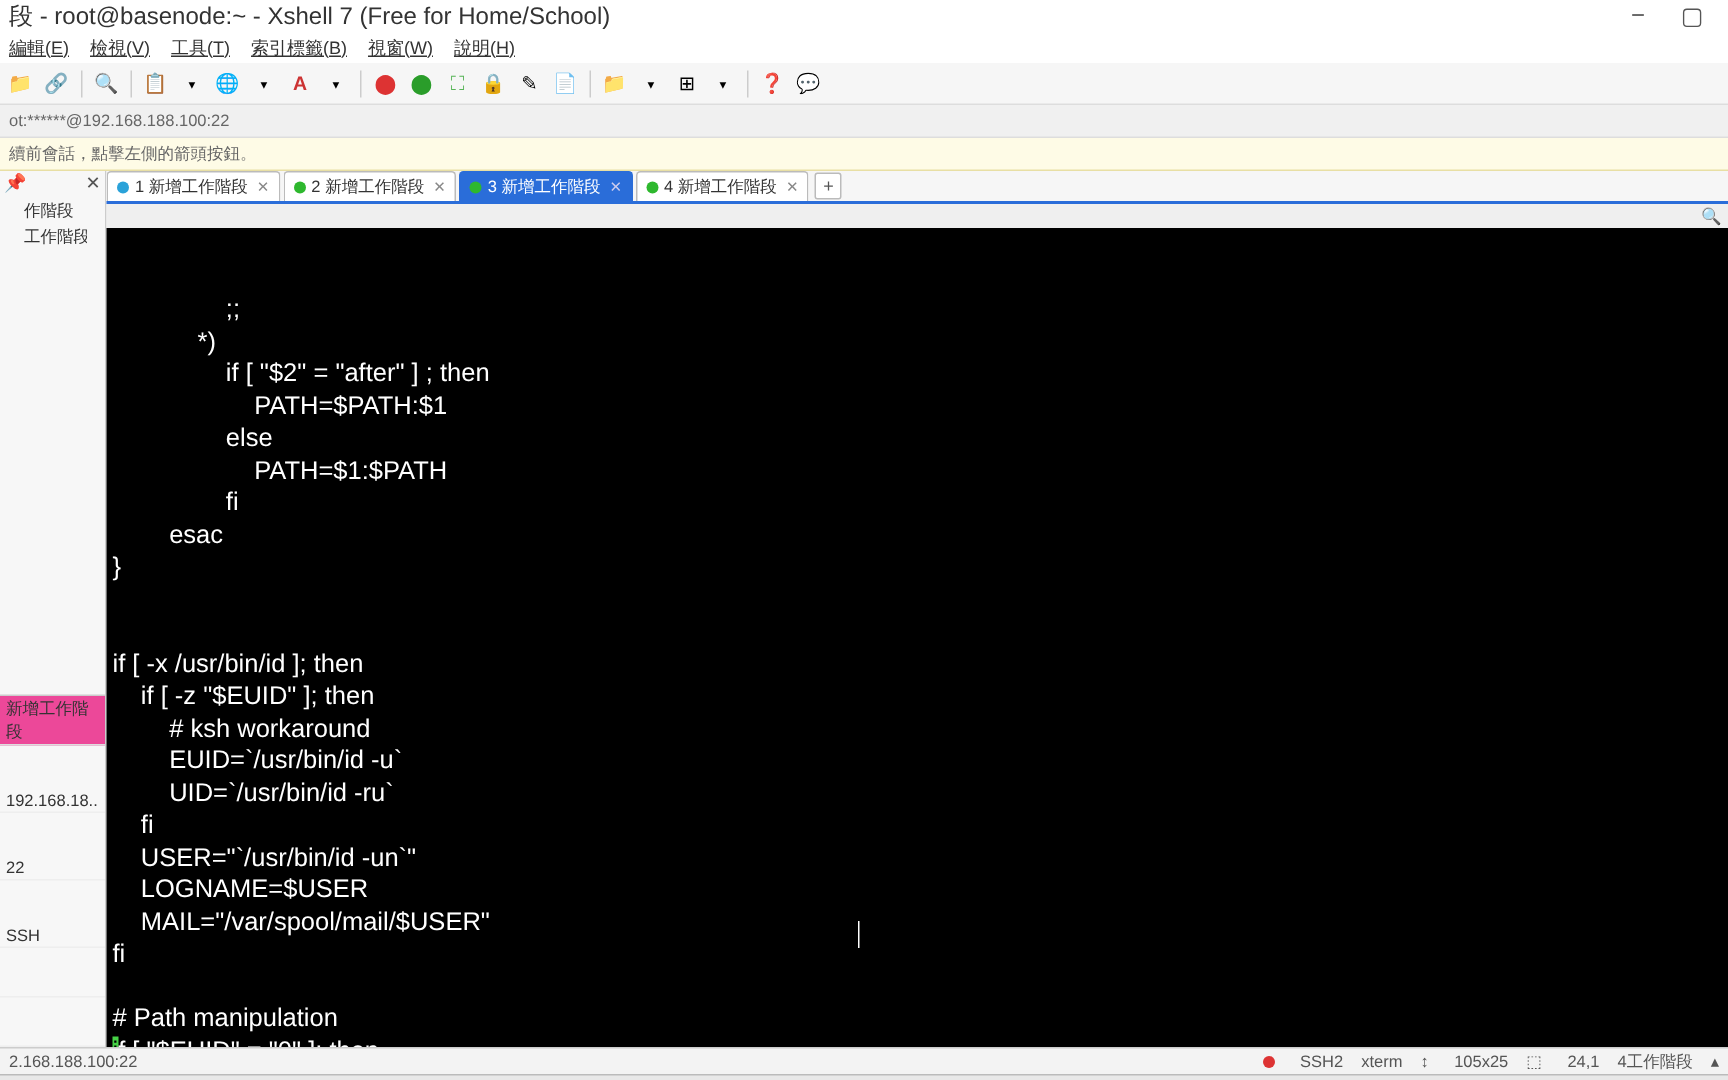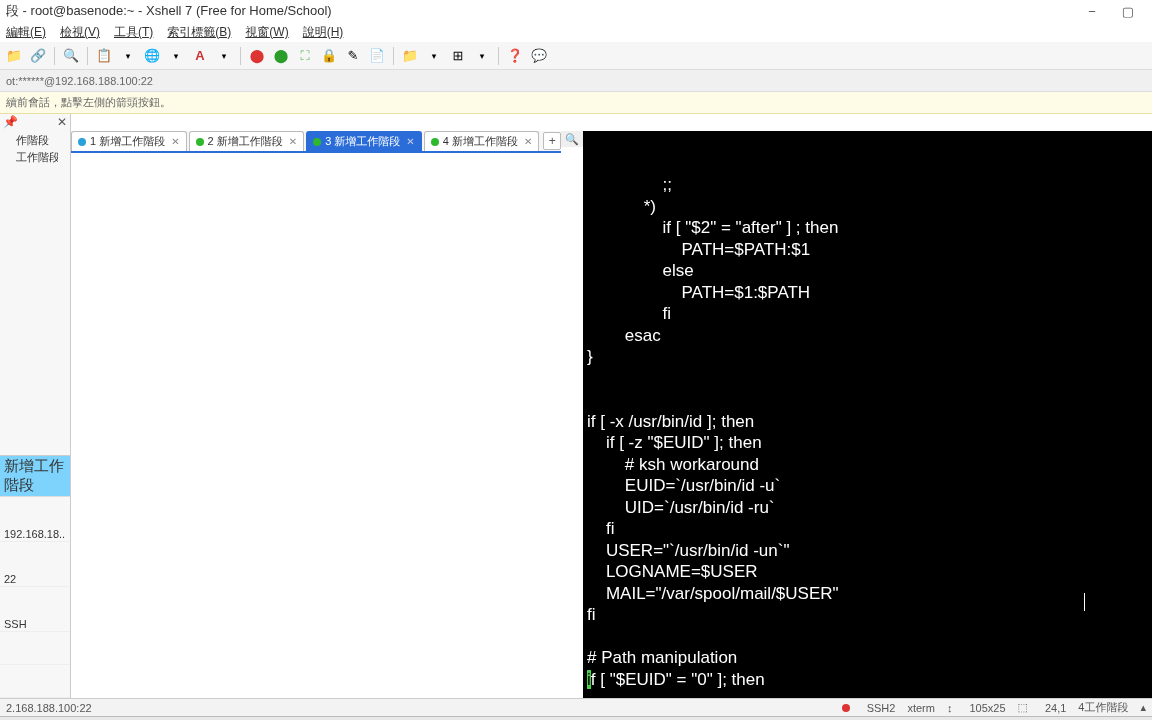--- a/index.html
+++ b/index.html
@@ -1,18 +1,18 @@
 <!DOCTYPE html>
 <html><head>
 <meta charset="utf-8">
 <style>
   * { margin: 0; padding: 0; box-sizing: border-box; font-family: "Microsoft JhengHei", "Segoe UI", sans-serif; }
   body { width: 1152px; height: 720px; overflow: hidden; background: #fff; font-size: 12px; }
 
-  .titlebar { height: 22px; background: #fff; display: flex; align-items: center; padding: 0 6px; font-size: 13px; color: #333; }
+  .titlebar { height: 22px; background: #fff; display: flex; align-items: center; padding: 0 6px; font-size: 16px; color: #333; }
   .titlebar .spacer { flex: 1; }
   .win-btn { width: 36px; height: 22px; display: flex; align-items: center; justify-content: center; color: #555; }
   .win-btn.minus::before { content: "−"; }
   .win-btn.sq::before { content: "▢"; }
 
   .menubar { height: 20px; background: #fff; display: flex; gap: 14px; padding: 0 6px; align-items: center; color: #333; }
   .menubar span { cursor: default; text-decoration: underline; }
 
   .toolbar { height: 28px; background: #f6f6f6; border-bottom: 1px solid #ddd; display: flex; align-items: center; padding: 0 4px; gap: 4px; }
   .tool-btn { width: 20px; height: 20px; display: flex; align-items: center; justify-content: center; border-radius: 2px; font-size: 13px; }
@@ -23,24 +23,24 @@
   .hintbar { height: 22px; background: #fefbe6; border-bottom: 1px solid #e8dfa4; display: flex; align-items: center; padding: 0 6px; color: #666; font-size: 11px; }
 
   .main { display: flex; height: 584px; }
 
   .side-pane { width: 71px; background: #f7f7f7; border-right: 1px solid #ccc; display: flex; flex-direction: column; }
   .side-top-head { display:flex; justify-content:space-between; padding:1px 3px; color:#555; }
   .side-list { flex:0 0 auto; padding:2px 12px; }
   .side-list .item { padding: 1px 4px; font-size: 11px; color: #333; white-space: nowrap; overflow:hidden; }
   .side-gap { flex: 1; }
   .side-prop { border-top:1px solid #ccc; }
-  .side-prop .prop-head { padding:1px 4px; font-size: 15px; color:#333; background:#7dd3fc; border-bottom:1px solid #ddd; }
+  .side-prop .prop-head { padding:1px 4px; font-size: 11px; color:#333; background:#ec4899; border-bottom:1px solid #ddd; }
   .side-prop .prop-row { padding:1px 4px; font-size: 11px; color:#333; border-bottom:1px solid #eee; white-space:nowrap; overflow:hidden;margin-top:30px; }
 
-  .term-wrap { flex:1; display:flex; flex-direction:row;margin-top:17px; }
+  .term-wrap { flex:1; display:flex; flex-direction:column; }
   .tabstrip { height: 22px; background: #f6f6f6; display:flex; align-items:flex-end; border-bottom: 2px solid #2a6dd9; }
   .tab { height: 20px; border:1px solid #bbb; border-bottom:none; background:#fff; display:flex; align-items:center; padding:0 6px; margin-right:2px; font-size:11px; color:#333; border-radius:3px 3px 0 0; position:relative; }
   .tab .dot { width:8px; height:8px; border-radius:50%; margin-right:4px; }
   .tab .dot.green { background:#2eb82e; }
   .tab .dot.info { background:#2aa2d9; }
   .tab.active { background:#2a6dd9; color:#fff; border-color:#2a6dd9; }
   .tab .close { margin-left:6px; color:#888; font-size:10px; }
   .tab.active .close { color:#cce; }
   .add-tab { width:18px; height:18px; background:#fff; border:1px solid #bbb; display:flex; align-items:center; justify-content:center; border-radius:2px; margin-left:2px; margin-bottom:1px; color:#555; }
 

